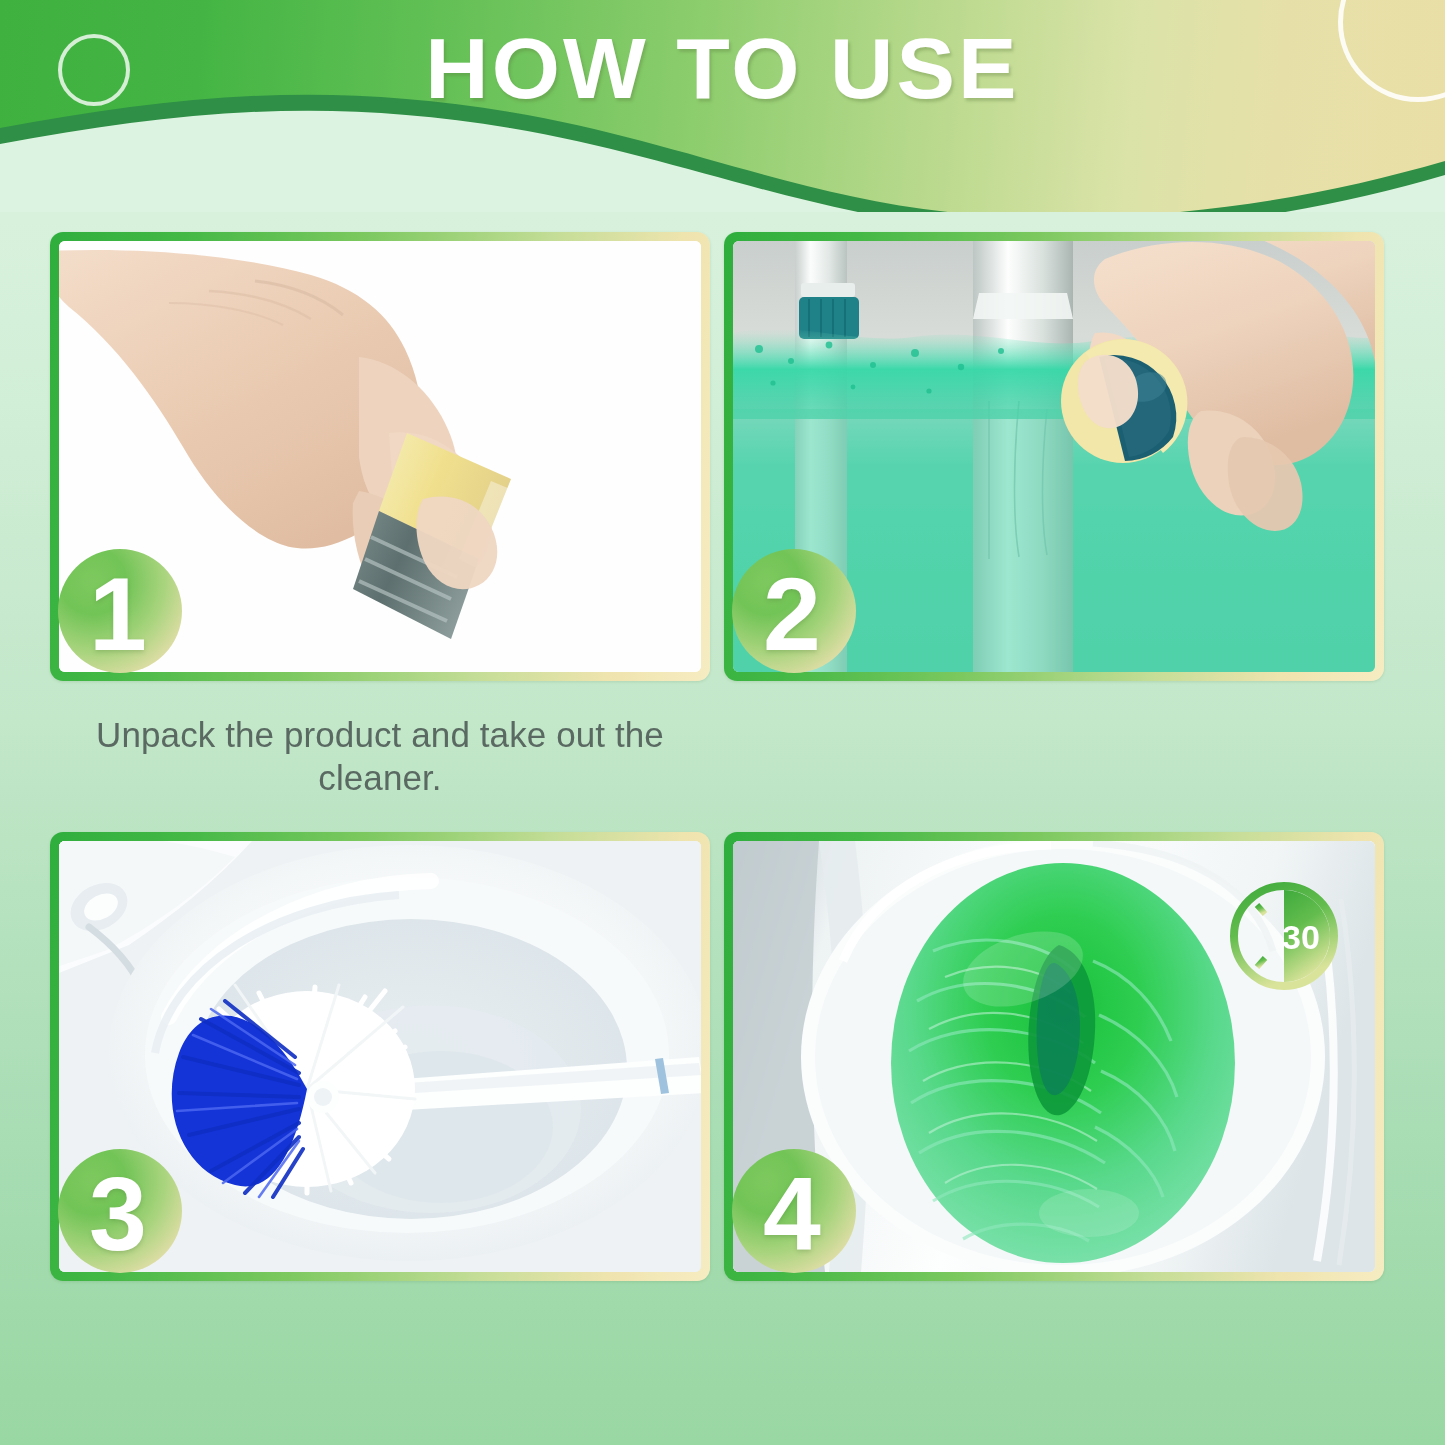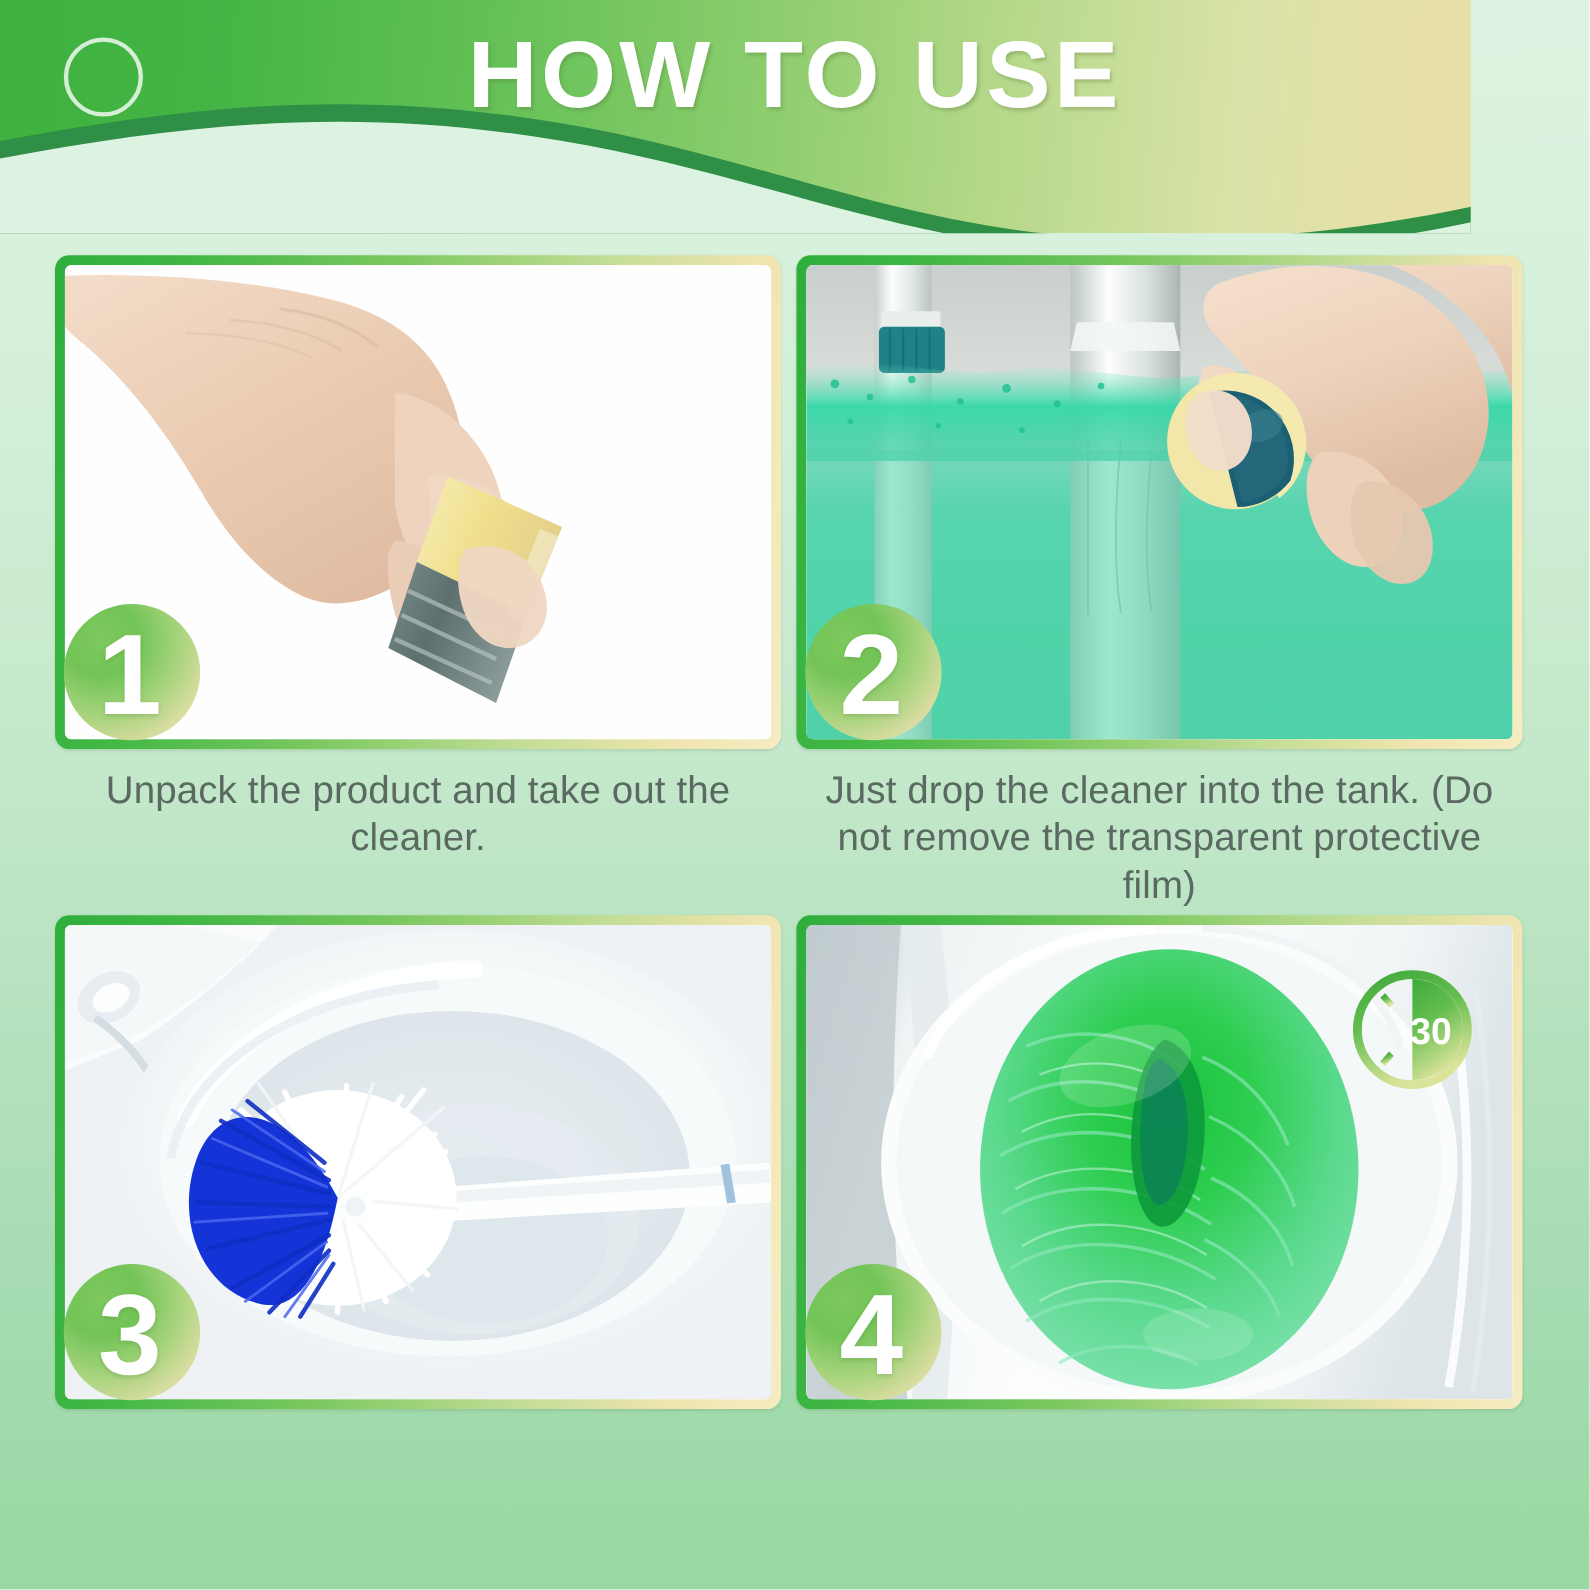--- a/index.html
+++ b/index.html
@@ -4,21 +4,21 @@
 <style>
   html,body{margin:0;padding:0;}
   body{
     width:1445px;height:1445px;overflow:hidden;
     font-family:"Liberation Sans", sans-serif;
     background:linear-gradient(180deg,#ddf3e1 0%,#d5f0da 22%,#c2e7c9 50%,#a9ddb4 78%,#99d7a3 100%);
     position:relative;
   }
 
   
-  .header{position:absolute;left:0;top:0;width:1337px;height:212px;overflow:hidden;}
+  .header{position:absolute;left:0;top:0;width:1445px;height:212px;overflow:hidden;}
   .header-grad{
     position:absolute;left:0;top:0;width:1445px;height:212px;
     background:linear-gradient(95deg,
       #3fb13f 0%, #44b544 14%, #62c055 30%,
       #8ccd6d 48%, #b8d98c 64%, #dbe3a8 78%,
       #e6e0a8 88%, #e9dfa6 100%);
   }
   .bubble{position:absolute;border-radius:50%;border:4px solid rgba(255,255,255,.78);box-sizing:border-box;}
   .bubble.b1{left:58px;top:34px;width:72px;height:72px;}
   .bubble.b2{left:53px;top:118px;width:29px;height:29px;}
@@ -51,21 +51,21 @@
     padding:9px;box-sizing:border-box;
     background:linear-gradient(100deg,#2fae3d 0%,#43b845 18%,#7ac85e 42%,#c3dd96 68%,#efe4ae 86%,#f6ecc2 100%);
     box-shadow:0 1px 3px rgba(80,120,80,.18);
   }
   .photo-inner{
     position:relative;width:100%;height:100%;
     border-radius:6px;overflow:hidden;background:#fff;
   }
 
   .caption{
-    width:660px;margin-top:16px;text-align:center;
+    width:660px;margin-top:32px;text-align:center;
     font-family:"Liberation Sans Narrow","Liberation Sans",sans-serif;
     font-size:35px;line-height:43px;color:#5a6a62;letter-spacing:.1px;
   }
   .cell.c3 .caption,.cell.c4 .caption{margin-top:13px;}
 
   
   .badge{
     position:absolute;left:8px;bottom:8px;
     width:124px;height:124px;border-radius:50%;
     background:radial-gradient(circle at 28% 26%,#7ec95f 0%,#72c457 26%,#a9d47e 56%,#ddddA4 80%,#ece7b6 100%);
@@ -283,21 +283,20 @@
 
             <path d="M356,118 C374,108 394,116 402,136 C410,158 402,180 384,186
                      C366,192 350,176 346,154 C343,138 346,124 356,118 Z" fill="#f3ddca" opacity=".97"></path>
           </svg>
         </div>
       </div>
       <div class="badge">
         <span>2</span>
       </div>
     </div>
-    <div class="caption">Just drop the cleaner into the tank. (Do not remove the transparent protective film)</div>
   </div>
 
   <div class="cell c3">
     <div class="photo">
       <div class="photo-inner">
         <div class="scene p3">
           <svg viewBox="0 0 642 431" preserveAspectRatio="none" style="position:absolute;inset:0;width:100%;height:100%;">
             <defs>
               <radialGradient id="bowlG" cx="0.5" cy="0.45" r="0.7">
                 <stop offset="0" stop-color="#ffffff"></stop>

